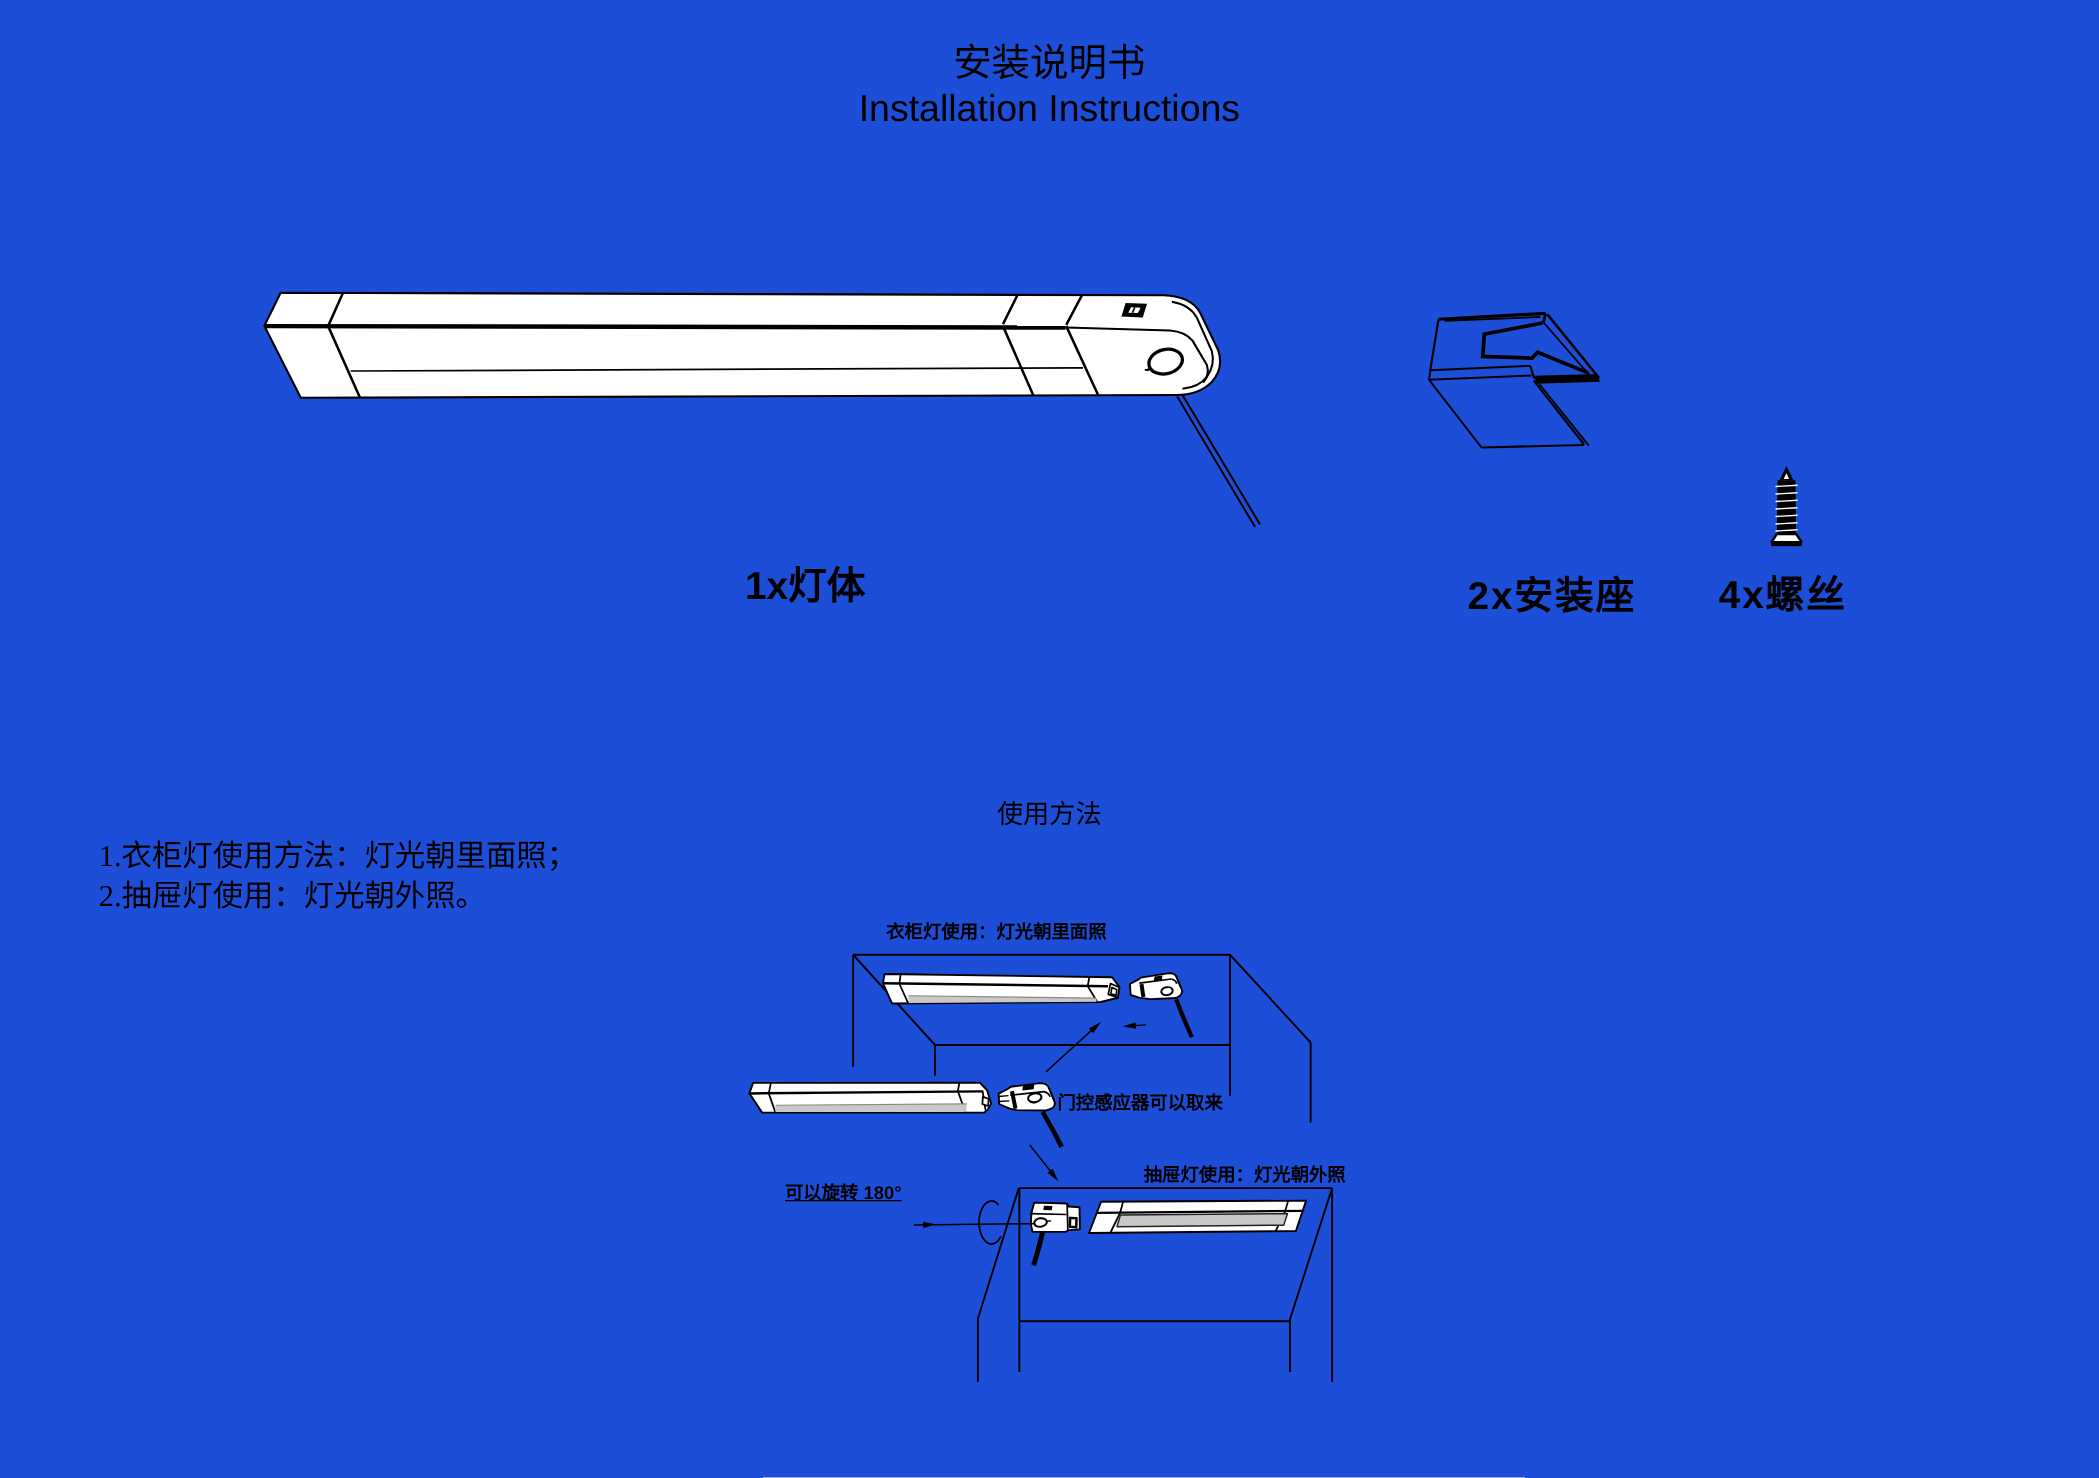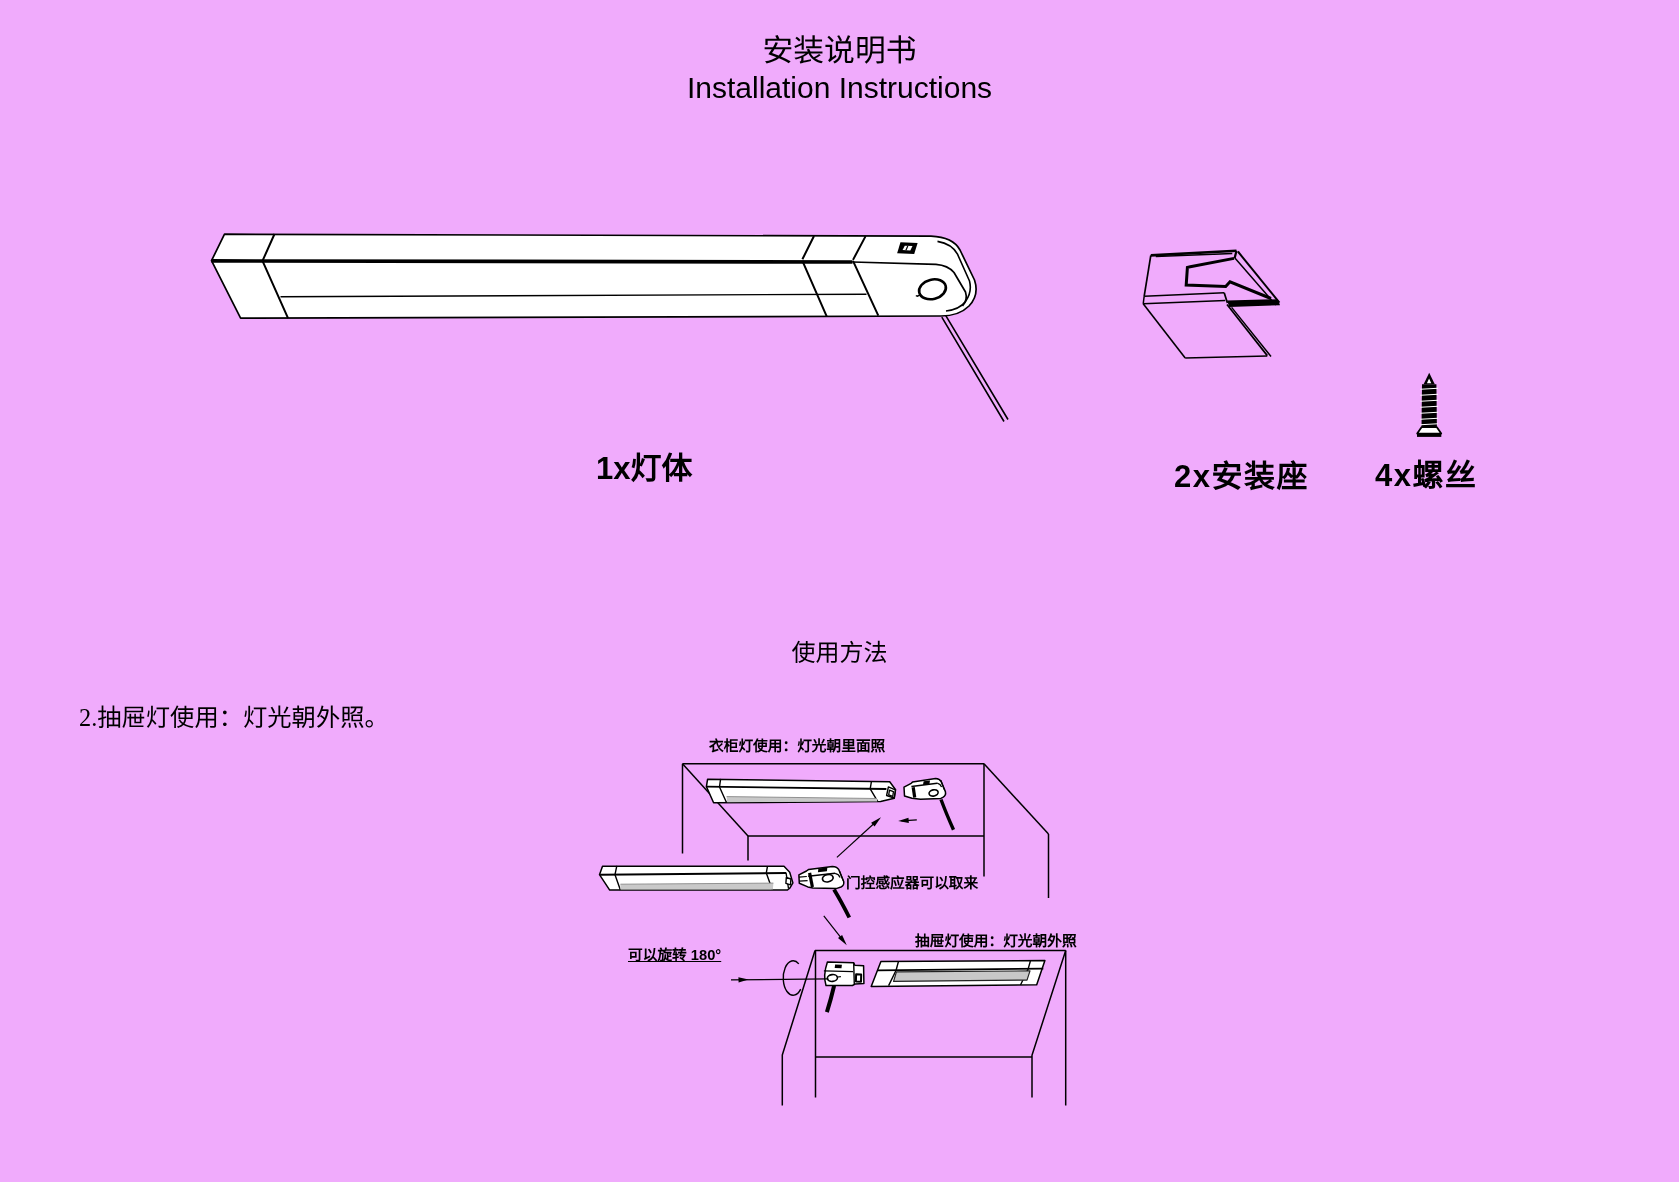--- a/index.html
+++ b/index.html
@@ -1,30 +1,30 @@
 <!DOCTYPE html>
 <html lang="zh-CN"><head>
 <meta charset="utf-8">
 <style>
   html,body{margin:0;padding:0;background:#ffffff;}
-  #page{position:relative;width:1679px;height:1182px;background:#f0abfc;overflow:hidden;
+  #page{position:relative;width:1679px;height:1182px;background:#1d4ed8;overflow:hidden;
         font-family:"Liberation Sans",sans-serif;color:#000;}
   #art{position:absolute;left:0;top:0;}
   .txt{position:absolute;line-height:1;white-space:pre;color:#000;}
   .center{left:0;width:1679px;text-align:center;}
   .zh-sans{font-family:"Liberation Sans",sans-serif;}
   .zh-serif{font-family:"Liberation Serif",serif;}
   .title-zh{top:36px;font-size:30.8px;}
   .title-en{top:73px;font-size:30px;}
   .subtitle-zh{top:117px;font-size:28.5px;}
   .part-label{font-weight:bold;font-size:31px;}
   .lbl-lightbar{left:596px;top:453px;}
   .lbl-bracket{left:1174px;top:461px;letter-spacing:1.5px;}
   .lbl-screw{left:1375px;top:460px;letter-spacing:1.5px;}
-  .usage-title{top:641px;font-size:24px;text-align:center;}
+  .usage-title{top:641px;font-size:21px;text-align:center;}
   .body-text{left:79px;top:670px;font-size:24.3px;line-height:31.8px;}
   .diagram-label{font-weight:bold;font-size:14.7px;}
   .lbl-wardrobe{left:709px;top:739px;}
   .lbl-sensor-note{left:846px;top:876px;}
   .lbl-drawer{left:915px;top:934px;}
   .lbl-rotate{left:628px;top:948px;text-decoration:underline;}
 </style>
 </head>
 <body>
 
@@ -190,20 +190,20 @@
 </svg>
 
   <div class="txt center zh-sans title-zh">安装说明书</div>
   <div class="txt center title-en">Installation Instructions</div>
 
   <div class="txt zh-sans part-label lbl-lightbar">1x灯体</div>
   <div class="txt zh-sans part-label lbl-bracket">2x安装座</div>
   <div class="txt zh-sans part-label lbl-screw">4x螺丝</div>
 
   <div class="txt center zh-serif usage-title">使用方法</div>
-  <div class="txt zh-serif body-text"><br><span>2.抽屉灯使用：灯光朝外照。</span></div>
+  <div class="txt zh-serif body-text"><span>1.衣柜灯使用方法：灯光朝里面照；</span><br><span>2.抽屉灯使用：灯光朝外照。</span></div>
 
   <div class="txt zh-sans diagram-label lbl-wardrobe">衣柜灯使用：灯光朝里面照</div>
   <div class="txt zh-sans diagram-label lbl-sensor-note">门控感应器可以取来</div>
   <div class="txt zh-sans diagram-label lbl-drawer">抽屉灯使用：灯光朝外照</div>
   <div class="txt zh-sans diagram-label lbl-rotate">可以旋转 180°</div>
 
 </div>
 
 </body></html>

